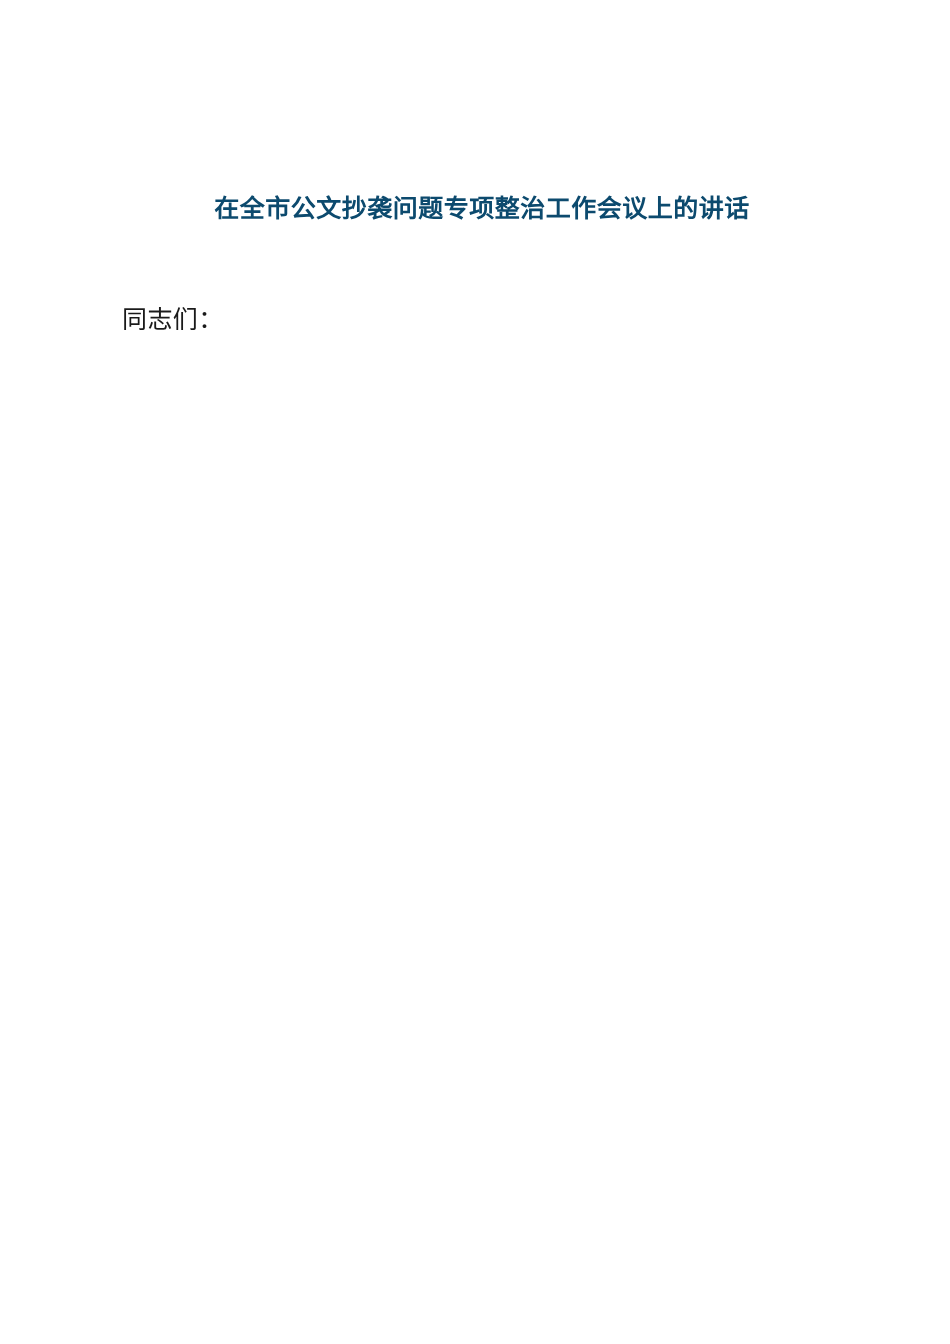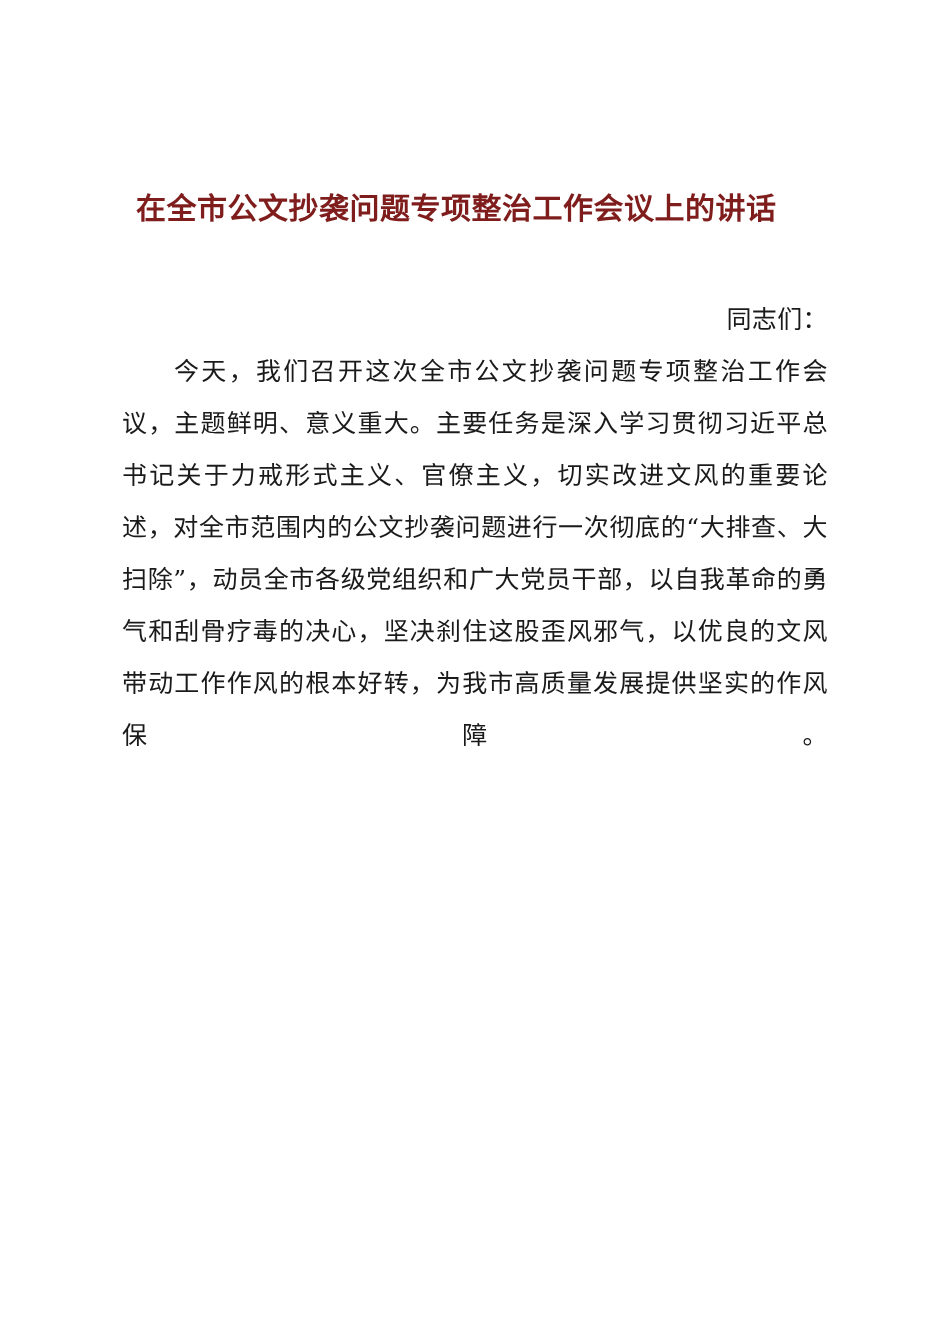--- a/index.html
+++ b/index.html
@@ -18,38 +18,37 @@
   }
   .doc-body {
     position: absolute;
     left: 122px;
     top: 180px;
     width: 706px;
   }
   .doc-title {
     font-family: "DejaVu Sans", "Liberation Sans", sans-serif;
     font-weight: 700;
-    font-size: 30px;
+    font-size: 25px;
     line-height: 46px;
     letter-spacing: 0.5px;
-    color: #7f1d1d;
-    text-align: left;
+    color: #0c4a6e;
+    text-align: center;
     margin: 0 0 0 14px;
     padding-top: 6px;
     white-space: nowrap;
   }
   .salutation {
     font-family: "DejaVu Serif", "Liberation Serif", serif;
     font-size: 25px;
     line-height: 52px;
     color: #1a1a1a;
     margin: 0;
     padding-top: 62px;
     letter-spacing: 0.4px;
-    text-align: right;
   }
   .para {
     font-family: "DejaVu Serif", "Liberation Serif", serif;
     font-size: 25px;
     line-height: 52px;
     color: #1a1a1a;
     margin: 0;
     text-align: justify;
     text-justify: inter-character;
     text-indent: 52px;
@@ -71,17 +70,16 @@
 </head>
 <body>
 
 <div class="page">
   <div class="doc-body">
 
     <h1 class="doc-title">在全市公文抄袭问题专项整治工作会议上的讲话</h1>
 
     <p class="salutation">同志们：</p>
 
-    <p class="para">今天，我们召开这次全市公文抄袭问题专项整治工作会议，主题鲜明、意义重大。主要任务是深入学习贯彻习近平总书记关于力戒形式主义、官僚主义，切实改进文风的重要论述，对全市范围内的公文抄袭问题进行一次彻底的“大排查、大扫除”，动员全市各级党组织和广大党员干部，以自我革命的勇气和刮骨疗毒的决心，坚决刹住这股歪风邪气，以优良的文风带动工作作风的根本好转，为我市高质量发展提供坚实的作风保障。</p>
 
 
   </div>
 </div>
 
 </body></html>

